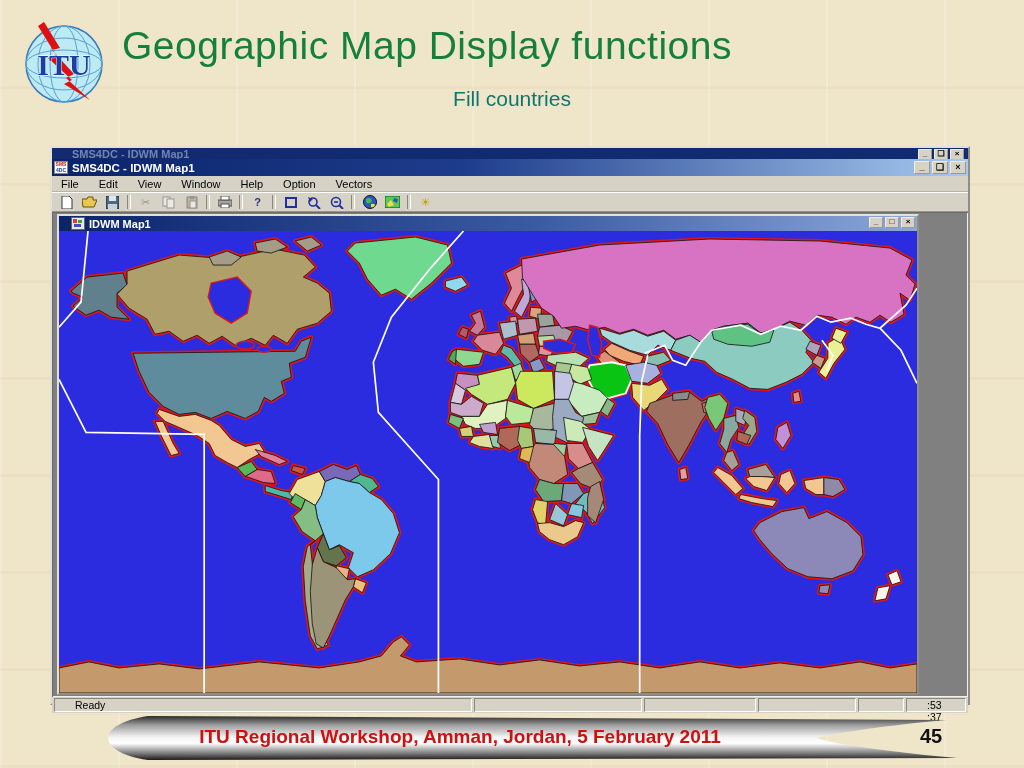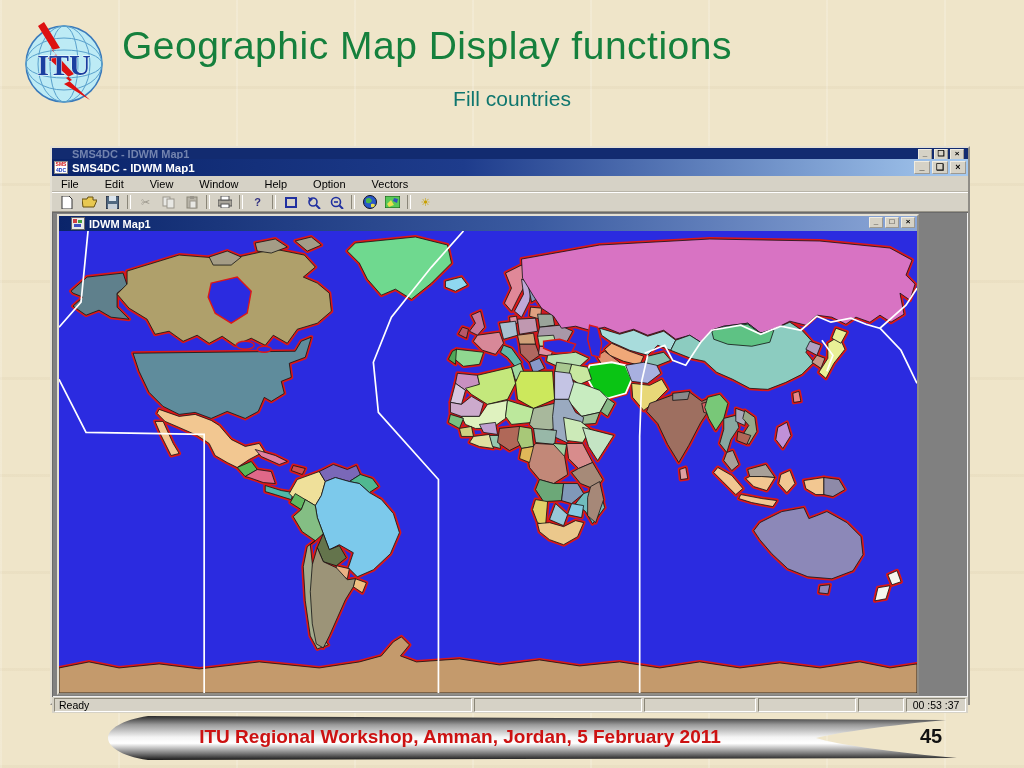--- a/index.html
+++ b/index.html
@@ -26,21 +26,21 @@
      background:linear-gradient(90deg,#0A246A 0%,#1E3C8C 45%,#A6CAF0 100%);
      padding:0 2px;position:relative;}
   .titlebar .title-text{color:#fff;font-weight:bold;font-size:11.5px;margin-left:4px;white-space:nowrap;}
   .appicon{width:14px;height:13px;background:#fff;border:1px solid #888;box-sizing:border-box;
      font-size:5px;line-height:5.5px;font-weight:bold;text-align:center;overflow:hidden;}
   .appicon .r{color:#CC1111;} .appicon .b{color:#1133BB;}
   .winbtn{width:16px;height:13px;background:#D6D2C6;border:1px outset #F0ECE0;box-sizing:border-box;
      font-size:9px;line-height:10px;text-align:center;font-weight:bold;color:#000;}
   .winbtn.small{width:14px;height:11px;font-size:8px;line-height:8px;}
   .tb-right{position:absolute;right:2px;top:2px;display:flex;gap:2px;}
-  .menubar{height:15px;display:flex;align-items:center;gap:8px;background:#D6D2C6;border-bottom:1px solid #B8B4A8;}
+  .menubar{height:15px;display:flex;align-items:center;gap:2px;background:#D6D2C6;border-bottom:1px solid #B8B4A8;}
   .menu-item{padding:1px 9px;cursor:default;}
   .toolbar{height:18px;display:flex;align-items:center;background:#D6D2C6;
      border-top:1px solid #fff;border-bottom:1px solid #9A968A;padding-left:3px;}
   .tbtn{width:21px;height:16px;display:flex;align-items:center;justify-content:center;
      border:1px solid transparent;}
   .tsep{width:2px;height:14px;border-left:1px solid #8A8678;border-right:1px solid #FFF;margin:0 3px;}
   .glyph{font-size:11px;line-height:11px;}
   .dis{color:#9A968C;}
   
   .mdi{height:485px;background:#808080;position:relative;
@@ -51,21 +51,21 @@
      background:linear-gradient(90deg,#0A246A 0%,#3A5AA0 55%,#8CA8D8 100%);
      padding:0 12px;position:relative;}
   .doc-titlebar .title-text{color:#fff;font-weight:bold;font-size:11px;margin-left:4px;}
   .mapicon{width:12px;height:11px;border:1px solid #666;background:#E8E8E8;position:relative;overflow:hidden;}
   .mapicon i{position:absolute;display:block;}
   .map-canvas{position:absolute;left:0;top:15px;right:0;bottom:0;overflow:hidden;}
   .map-canvas svg{display:block;width:100%;height:100%;}
   
   .statusbar{height:16px;display:flex;align-items:stretch;gap:2px;background:#D6D2C6;padding:1px 2px;box-sizing:border-box;}
   .spanel{border:1px solid;border-color:#8A8678 #FFFFFF #FFFFFF #8A8678;font-size:10.5px;
-     padding:0 4px;display:flex;align-items:center;box-sizing:border-box;}
+     padding:0 20px;display:flex;align-items:center;box-sizing:border-box;}
   .spanel.grow{flex:1;}
   
   .footer-wrap{position:absolute;left:100px;top:711px;width:860px;height:54px;}
   .footer-text{position:absolute;left:160px;top:726px;width:600px;text-align:center;
      font-size:19px;font-weight:bold;color:#CC1111;}
   .page-number{position:absolute;left:920px;top:725px;width:48px;font-size:20px;font-weight:bold;color:#111;}
   .country{stroke:#111;stroke-width:0.8;}
 </style>
 </head>
 <body>

